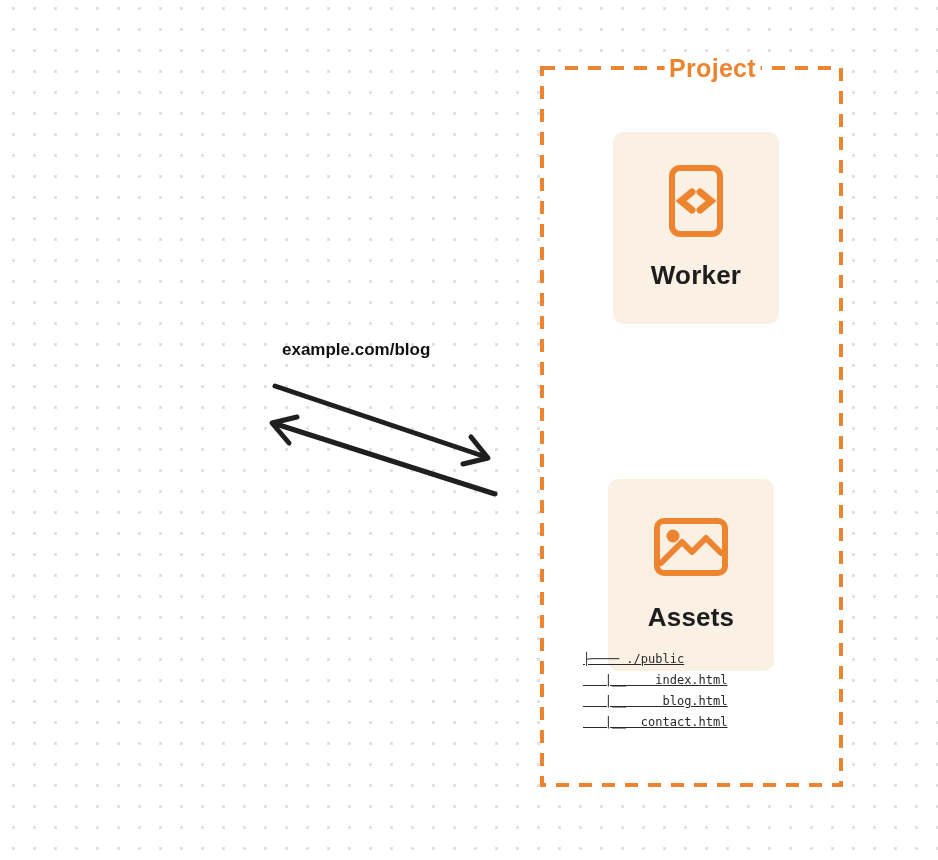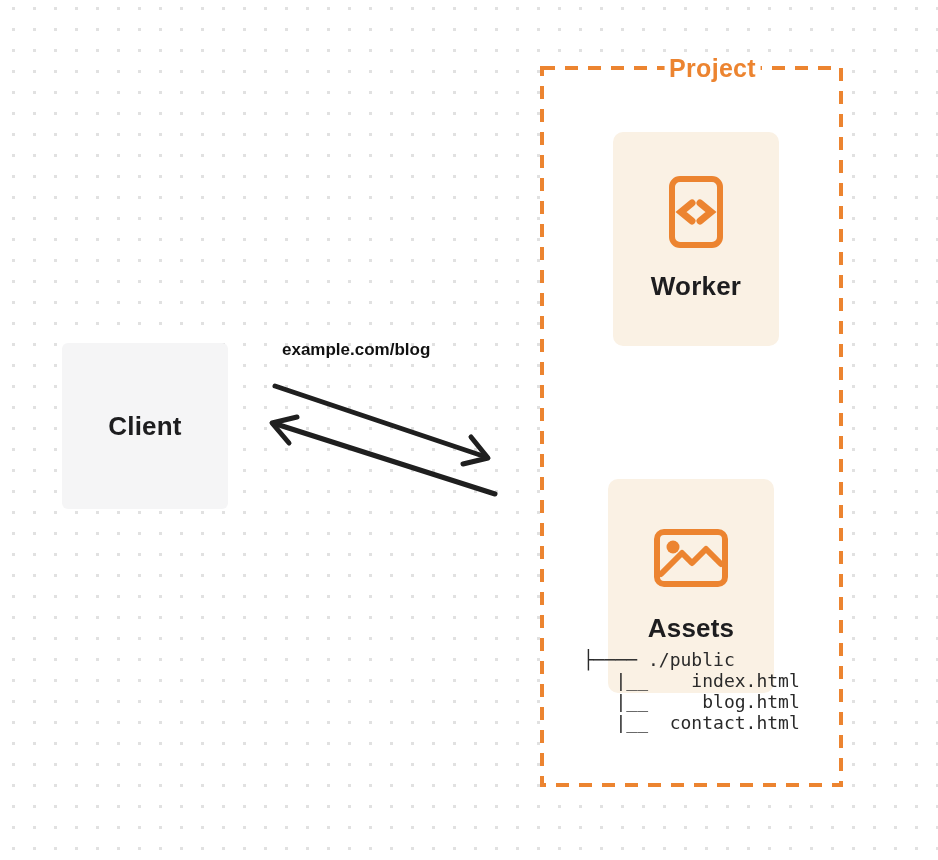--- a/index.html
+++ b/index.html
@@ -76,49 +76,47 @@
     font-size: 25px; font-weight: bold;
     color: var(--accent-orange);
     letter-spacing: 0.3px;
     white-space: nowrap;
     margin-left: 21px;
   }
 
   
   .card {
     position: absolute;
-    width: 166px; height: 214px;
+    width: 166px; height: 192px;
     background: var(--card-bg);
     border-radius: 10px;
     display: flex; flex-direction: column;
     align-items: center; justify-content: center;
   }
   .worker-card { left: 73px; top: 66px; gap: 23px; }
   .assets-card { left: 68px; top: 413px; gap: 26px; }
   .icon-stroke { stroke: var(--accent-orange); fill: none; }
   .icon-fill { fill: var(--accent-orange); }
 
   
   .file-tree {
     position: absolute;
     left: 43px; top: 583px;
     font-family: "DejaVu Sans Mono", monospace;
-    font-size: 18px; line-height: 21px;
+    font-size: 12px; line-height: 21px;
     color: #2a2a2a;
     white-space: pre;
+    text-decoration: underline;
   }
 </style>
 </head>
 <body>
 
 <div class="canvas">
 
-  <div class="client-box">
-    <span class="node-label">Client</span>
-  </div>
 
   <div class="request-label">example.com/blog</div>
 
   <svg class="arrows-svg" viewBox="0 0 938 860">
     <g>
       <line class="arrow-stroke" x1="275" y1="386" x2="486" y2="457"></line>
       <polyline class="arrow-stroke" points="471,437 488,458 463,464"></polyline>
     </g>
     <g>
       <line class="arrow-stroke" x1="495" y1="494" x2="276" y2="424"></line>

